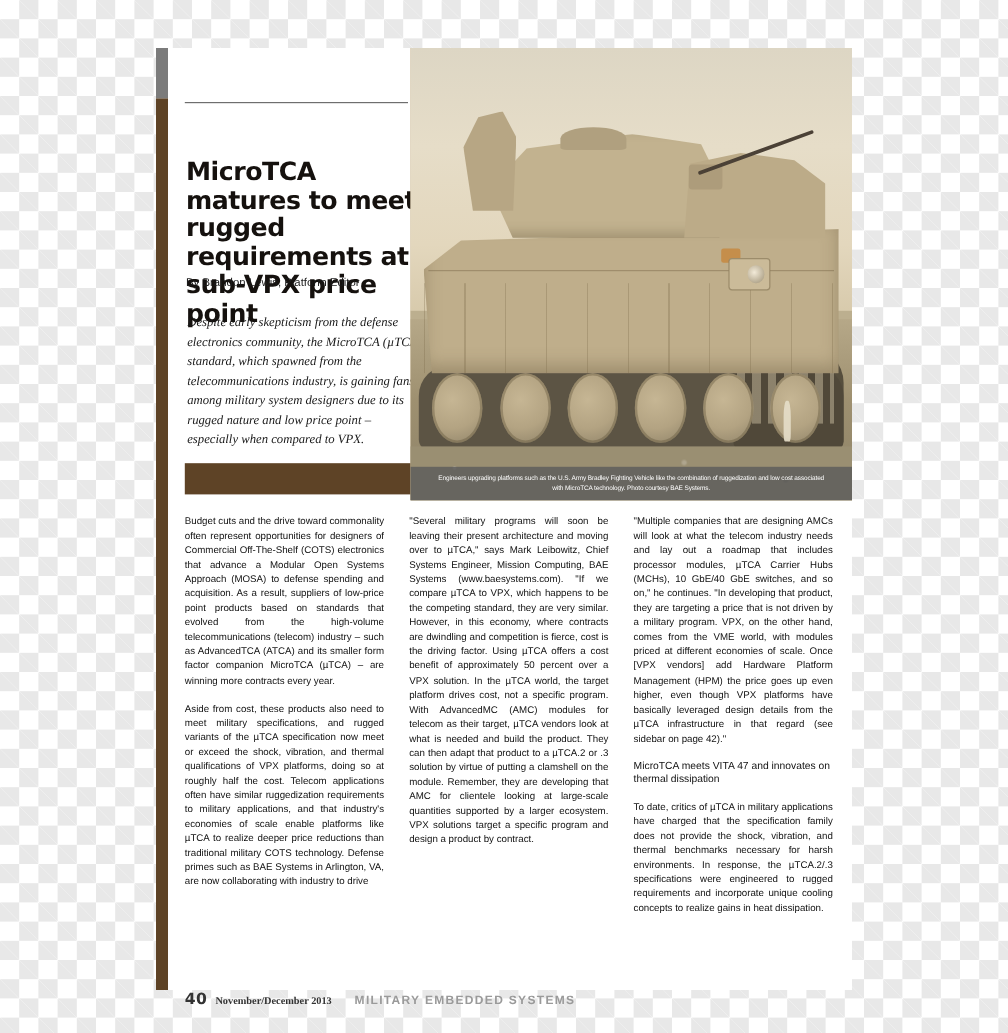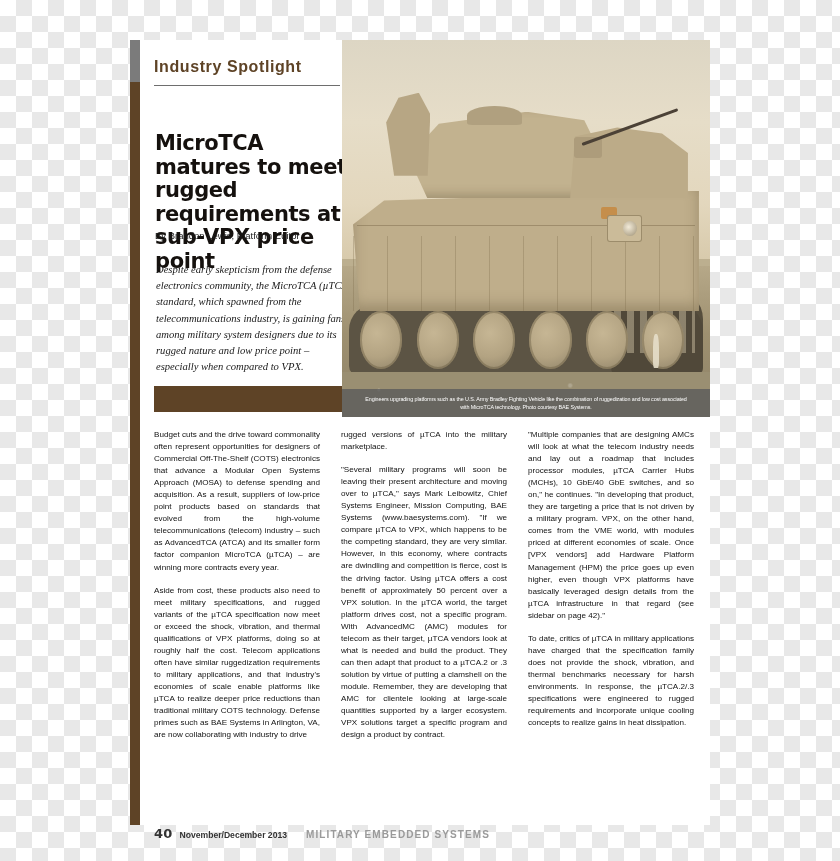--- a/index.html
+++ b/index.html
@@ -316,21 +316,21 @@
     margin-top: 28px;
   }
   .folio {
     font-family: "DejaVu Sans", sans-serif;
     font-weight: bold;
     font-size: 13px;
     color: #333333;
     letter-spacing: 0.2px;
   }
   .issue-date {
-    font-family: Liberation Sans, sans-serif;
+    font-family: Liberation Serif, serif;
     font-size: 8.6px;
     color: #333333;
     font-weight: bold;
   }
   .pub-name {
     font-family: "Liberation Sans", sans-serif;
     font-size: 10px;
     color: #9a9a9a;
     letter-spacing: 1.1px;
     margin-left: 12px;
@@ -339,21 +339,20 @@
 </style>
 </head>
 <body>
 
 <div class="page">
 
   <div class="rule-gray"></div>
   <div class="rule-brown"></div>
 
   <div class="spotlight-wrap">
-    <div class="spotlight-label">Industry Spotlight</div>
     <div class="spotlight-underline"></div>
   </div>
 
 
   <div class="headline">MicroTCA matures to meet rugged requirements at sub-VPX price point</div>
 
   <div class="byline">By Brandon Lewis, Platform Editor</div>
 
   <div class="deck">Despite early skepticism from the defense electronics community, the MicroTCA (µTCA) standard, which spawned from the telecommunications industry, is gaining fans among military system designers due to its rugged nature and low price point – especially when compared to VPX.</div>
 
@@ -402,26 +401,26 @@
   </div>
 
   <div class="cols">
 
     <div class="col">
       <p>Budget cuts and the drive toward commonality often represent opportunities for designers of Commercial Off-The-Shelf (COTS) electronics that advance a Modular Open Systems Approach (MOSA) to defense spending and acquisition. As a result, suppliers of low-price point products based on standards that evolved from the high-volume telecommunications (telecom) industry – such as AdvancedTCA (ATCA) and its smaller form factor companion MicroTCA (µTCA) – are winning more contracts every year.</p>
       <p>Aside from cost, these products also need to meet military specifications, and rugged variants of the µTCA specification now meet or exceed the shock, vibration, and thermal qualifications of VPX platforms, doing so at roughly half the cost. Telecom applications often have similar ruggedization requirements to military applications, and that industry's economies of scale enable platforms like µTCA to realize deeper price reductions than traditional military COTS technology. Defense primes such as BAE Systems in Arlington, VA, are now collaborating with industry to drive</p>
     </div>
 
     <div class="col">
-      <p>rugged versions of µTCA into the military marketplace.</p>
       <p>"Several military programs will soon be leaving their present architecture and moving over to µTCA," says Mark Leibowitz, Chief Systems Engineer, Mission Computing, BAE Systems (www.baesystems.com). "If we compare µTCA to VPX, which happens to be the competing standard, they are very similar. However, in this economy, where contracts are dwindling and competition is fierce, cost is the driving factor. Using µTCA offers a cost benefit of approximately 50 percent over a VPX solution. In the µTCA world, the target platform drives cost, not a specific program. With AdvancedMC (AMC) modules for telecom as their target, µTCA vendors look at what is needed and build the product. They can then adapt that product to a µTCA.2 or .3 solution by virtue of putting a clamshell on the module. Remember, they are developing that AMC for clientele looking at large-scale quantities supported by a larger ecosystem. VPX solutions target a specific program and design a product by contract.</p>
     </div>
 
     <div class="col">
       <p>"Multiple companies that are designing AMCs will look at what the telecom industry needs and lay out a roadmap that includes processor modules, µTCA Carrier Hubs (MCHs), 10 GbE/40 GbE switches, and so on," he continues. "In developing that product, they are targeting a price that is not driven by a military program. VPX, on the other hand, comes from the VME world, with modules priced at different economies of scale. Once [VPX vendors] add Hardware Platform Management (HPM) the price goes up even higher, even though VPX platforms have basically leveraged design details from the µTCA infrastructure in that regard (see sidebar on page 42)."</p>
+      <p class="subhead">MicroTCA meets VITA 47 and innovates on thermal dissipation</p>
       <p>To date, critics of µTCA in military applications have charged that the specification family does not provide the shock, vibration, and thermal benchmarks necessary for harsh environments. In response, the µTCA.2/.3 specifications were engineered to rugged requirements and incorporate unique cooling concepts to realize gains in heat dissipation.</p>
     </div>
 
   </div>
 
   <div class="footer">
     <span class="folio">40</span>
     <span class="issue-date">November/December 2013</span>
     <span class="pub-name">MILITARY EMBEDDED SYSTEMS</span>
   </div>

